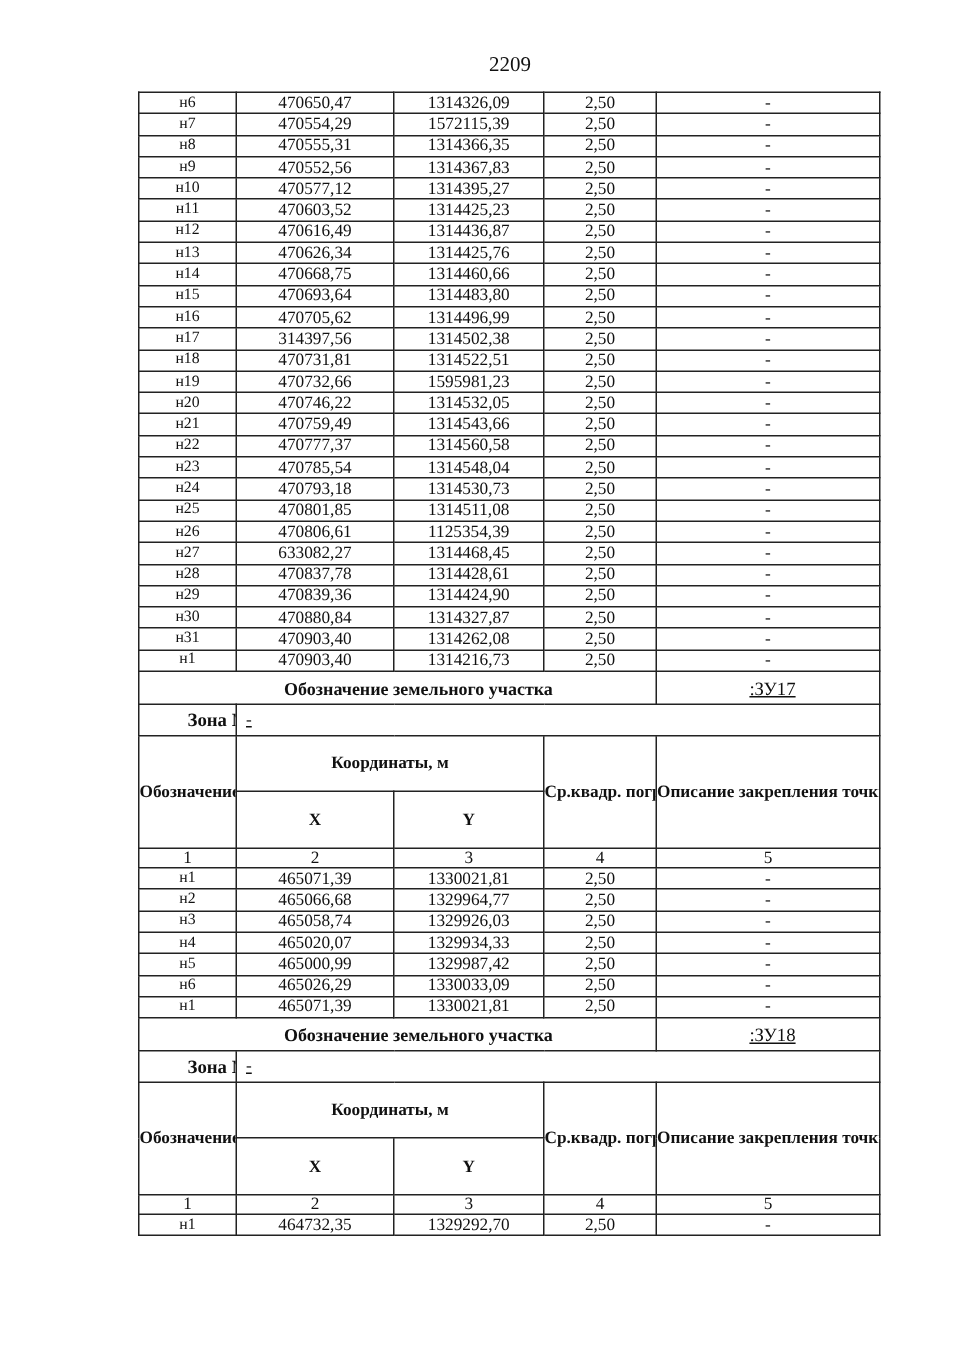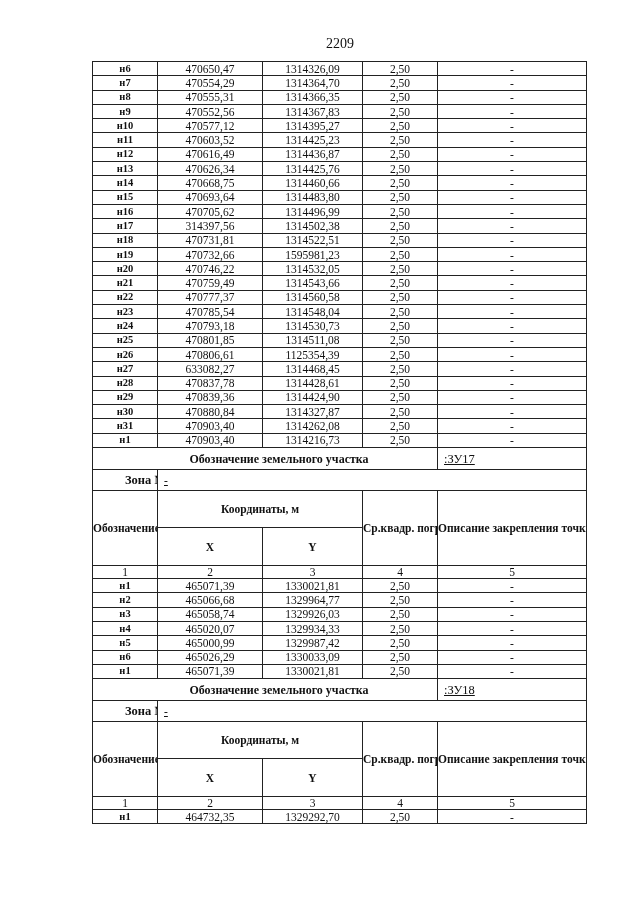--- a/index.html
+++ b/index.html
@@ -7,23 +7,23 @@
          font-family: "Liberation Serif", "DejaVu Serif", serif; color: #111; }
   .page-num { position: absolute; top: 36px; left: 0; width: 680px; text-align: center;
               font-size: 14px; }
   table.doc { position: absolute; left: 92px; top: 61px; width: 494px;
               border-collapse: collapse; table-layout: fixed; }
   table.doc td { border: 1px solid #222; padding: 0; text-align: center;
                  font-size: 11.5px; line-height: 12px; overflow: hidden; white-space: nowrap; }
   col.c1 { width: 65px; } col.c2 { width: 105px; } col.c3 { width: 100px; }
   col.c4 { width: 75px; } col.c5 { width: 149px; }
   tr.data td { height: 13.3px; }
-  tr.data td.pt { font-weight: bold; font-size: 10.5px; }
+  tr.data td.pt { font-weight: normal; font-size: 10.5px; }
   tr.label-row td { height: 21px; font-weight: bold; font-size: 12px; padding-left: 28px; }
-  tr.label-row td.code { text-align: left; padding-left: 6px; text-decoration: underline; font-weight: normal; font-size: 12.5px; margin-left: 24px;}
+  tr.label-row td.code { text-align: center; padding-left: 6px; text-decoration: underline; font-weight: normal; font-size: 12.5px; margin-left: 24px;}
   tr.zone-row td { height: 20px; padding-left: 32px; }
   tr.zone-row td.zl { font-weight: bold; font-size: 12.5px; }
   tr.zone-row td.zv { text-align: left; padding-left: 6px; text-decoration: underline; }
   tr.hdr1 td { height: 36px; }
   tr.hdr2 td { height: 37px; }
   td.pts-h { font-size: 8.5px; line-height: 9.5px; font-weight: bold; white-space: normal; }
   td.coords-h { font-weight: bold; font-size: 12.5px; }
   td.err-h { font-size: 10.5px; line-height: 12.5px; font-weight: bold; white-space: normal; vertical-align: middle; }
   td.desc-h { font-weight: bold; font-size: 12.5px; line-height: 15px; white-space: normal; }
   td.xy-h { font-weight: bold; font-size: 13px; }
@@ -47,21 +47,21 @@
     <td class="pt">н6</td>
     <td>470650,47</td>
     <td>1314326,09</td>
     <td>2,50</td>
     <td>-</td>
   </tr>
 
   <tr class="data">
     <td class="pt">н7</td>
     <td>470554,29</td>
-    <td>1314364,70</td>
+    <td>1572115,39</td>
     <td>2,50</td>
     <td>-</td>
   </tr>
 
   <tr class="data">
     <td class="pt">н8</td>
     <td>470555,31</td>
     <td>1314366,35</td>
     <td>2,50</td>
     <td>-</td>

